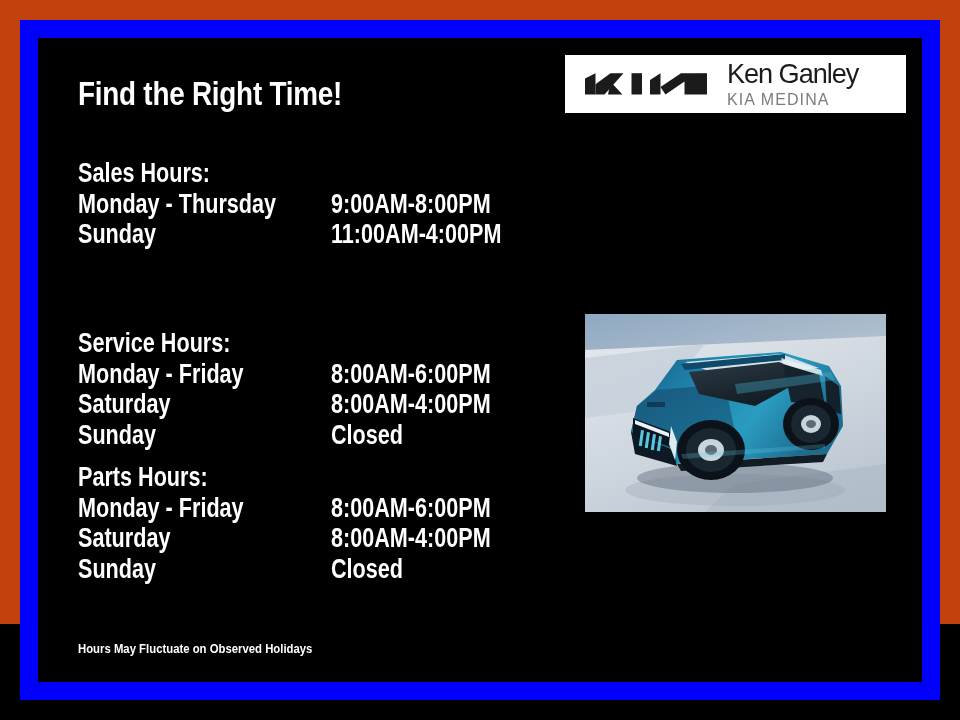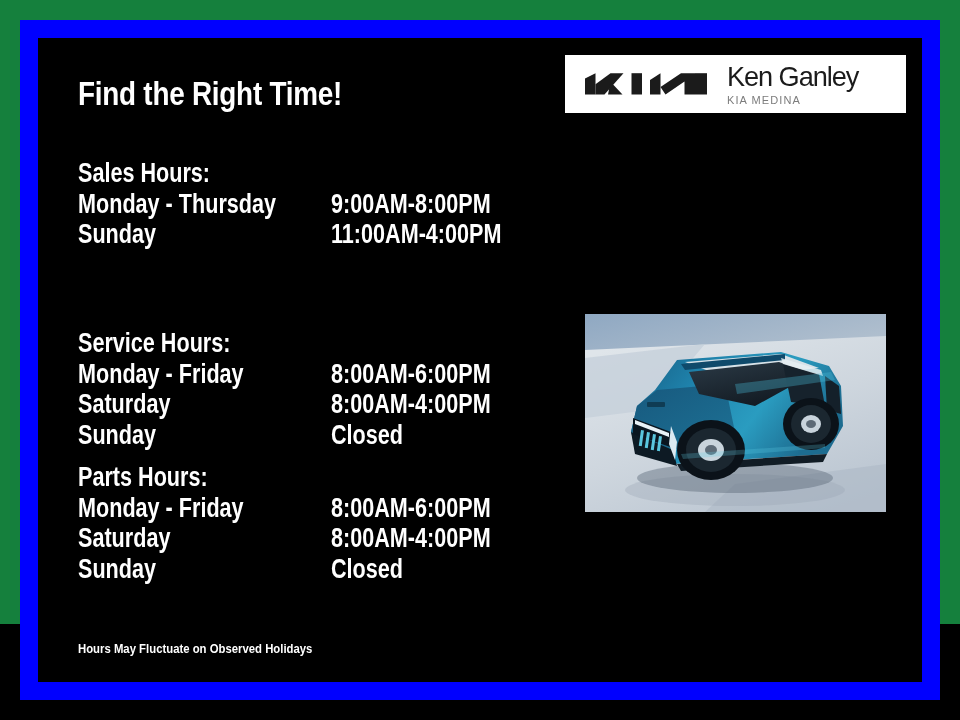--- a/index.html
+++ b/index.html
@@ -12,21 +12,21 @@
     height: 720px;
     overflow: hidden;
     font-family: "Liberation Sans", sans-serif;
   }
 
   
   #slide {
     position: relative;
     width: 960px;
     height: 624px;
-    background: #15803d;
+    background: #c2410c;
     box-sizing: border-box;
   }
   #blue-frame {
     position: absolute;
     left: 20px;
     top: 20px;
     width: 920px;
     height: 680px;
     border: 18px solid #0000ff;
     box-sizing: border-box;
@@ -125,21 +125,21 @@
     font-size: 28px;
     color: #1b1b1b;
     letter-spacing: -1.1px;
     font-weight: 500;
     transform: scaleX(0.97);
     transform-origin: left center;
     white-space: nowrap;
   }
   #dealer-sub {
     margin-top: 4px;
-    font-size: 11px;
+    font-size: 16px;
     color: #7c7c7c;
     letter-spacing: 1.1px;
     white-space: nowrap;
   }
 
   
   #vehicle-photo {
     position: absolute;
     left: 585px;
     top: 314px;

